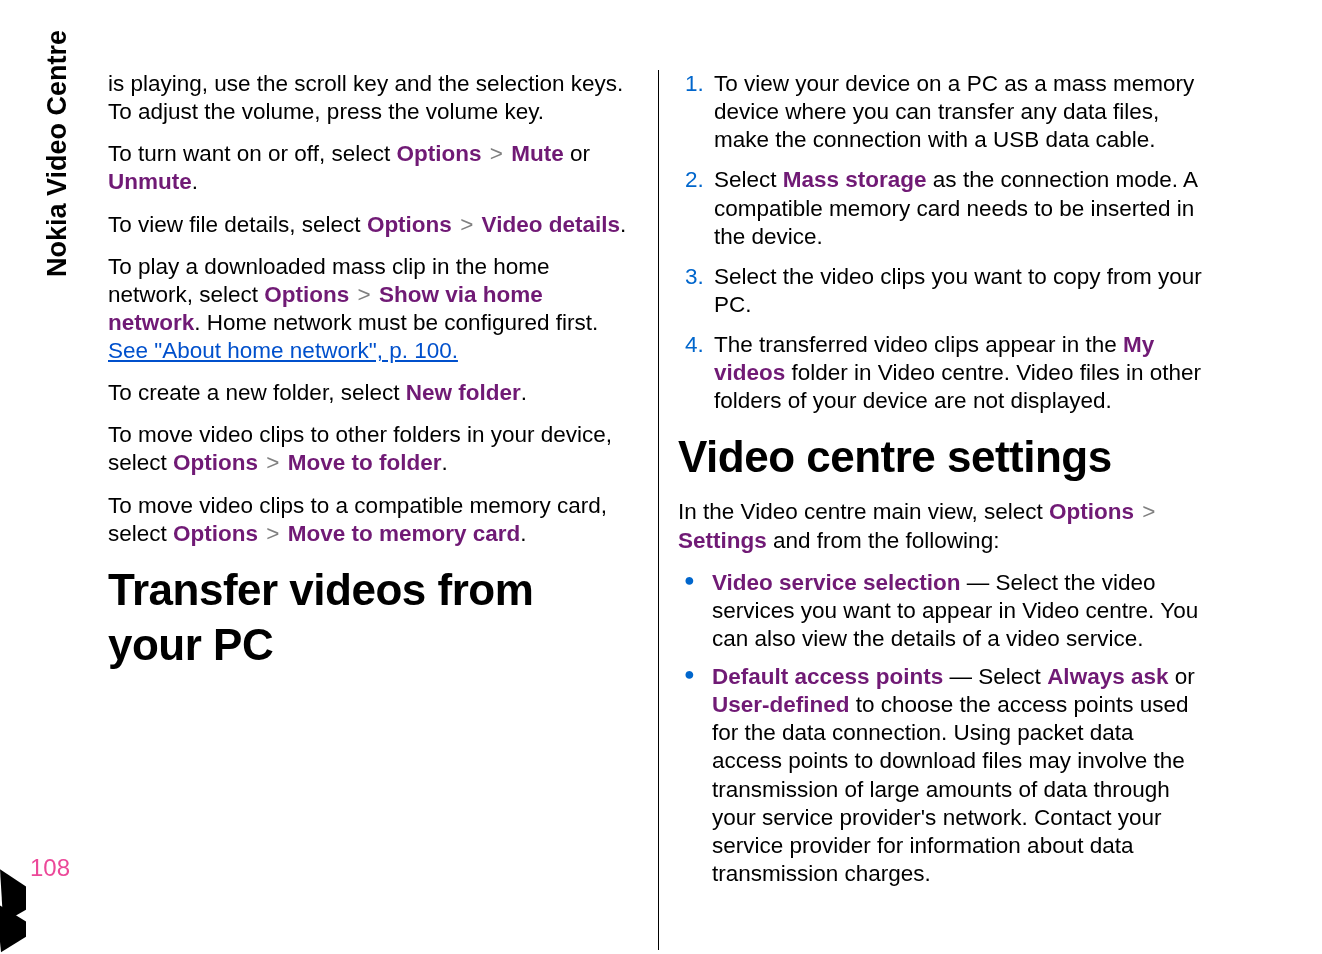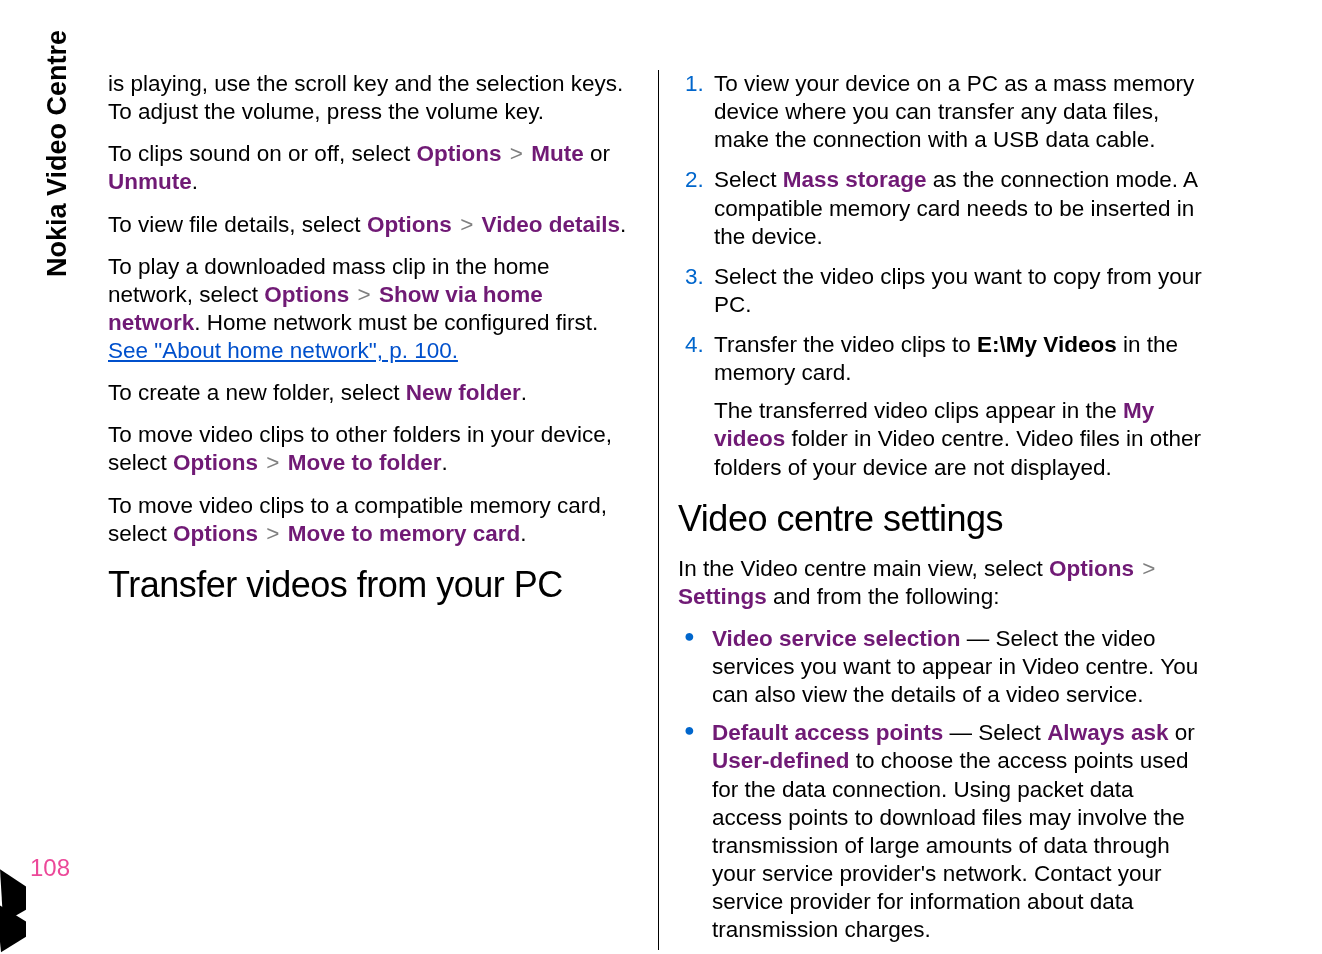--- a/index.html
+++ b/index.html
@@ -72,22 +72,22 @@
     line-height: 1.25;
     color: #000;
     margin-top: 40px;
   }
   .content p, .content h2, .content ol, .content ul {
     break-inside: avoid-column;
     margin: 0 0 14px 0;
   }
   .content p.flow { break-inside: auto; }
   h2 {
-    font-size: 36px;
-    font-weight: normal;
+    font-size: 44px;
+    font-weight: bold;
     margin: 24px 0 14px 0;
     letter-spacing: -0.5px;
   }
   .ui { color: #701a75; font-weight: bold; }
   .gt { color: #808080; font-weight: normal; padding: 0 2px;}
   .link { color: #0050cc; text-decoration: underline; }
   ol { padding-left: 32px; margin: 0 0 14px 0;}
   ol li { margin-bottom: 12px; padding-left: 4px;}
   ol li::marker { color: #0066cc; font-weight: normal;}
   ol li .li-body { display: block; }
@@ -113,21 +113,21 @@
 </div>
 
 <div class="side-label">Nokia Video Centre</div>
 <div class="page-number">108</div>
 
 <div class="content">
 
   <p>is playing, use the scroll key and the selection keys. To adjust the volume, press the volume key.</p>
 
   <p>
-    <span>To clips sound on or off, select </span><span class="ui">Options</span><span class="gt"> &gt; </span><span class="ui">Mute</span><span> or </span><span class="ui">Unmute</span><span>.</span>
+    <span>To turn want on or off, select </span><span class="ui">Options</span><span class="gt"> &gt; </span><span class="ui">Mute</span><span> or </span><span class="ui">Unmute</span><span>.</span>
   </p>
 
   <p>
     <span>To view file details, select </span><span class="ui">Options</span><span class="gt"> &gt; </span><span class="ui">Video details</span><span>.</span>
   </p>
 
   <p>
     <span>To play a downloaded mass clip in the home network, select </span><span class="ui">Options</span><span class="gt"> &gt; </span><span class="ui">Show via home network</span><span>. Home network must be configured first. </span><span class="link">See "About home network", p. 100.</span>
   </p>
 
@@ -150,21 +150,20 @@
     <li>
         <span class="li-body">To view your device on a PC as a mass memory device where you can transfer any data files, make the connection with a USB data cable.</span>
       </li>
     <li>
         <span class="li-body"><span>Select </span><span class="ui">Mass storage</span><span> as the connection mode. A compatible memory card needs to be inserted in the device.</span></span>
       </li>
     <li>
         <span class="li-body">Select the video clips you want to copy from your PC.</span>
       </li>
     <li>
-      <span class="li-body"><span>Transfer the video clips to </span><b>E:\My Videos</b><span> in the memory card.</span></span>
       <span class="li-sub"><span>The transferred video clips appear in the </span><span class="ui">My videos</span><span> folder in Video centre. Video files in other folders of your device are not displayed.</span></span>
     </li>
   </ol>
 
   <h2>Video centre settings</h2>
 
   <p>
     <span>In the Video centre main view, select </span><span class="ui">Options</span><span class="gt"> &gt; </span><span class="ui">Settings</span><span> and from the following:</span>
   </p>
 

